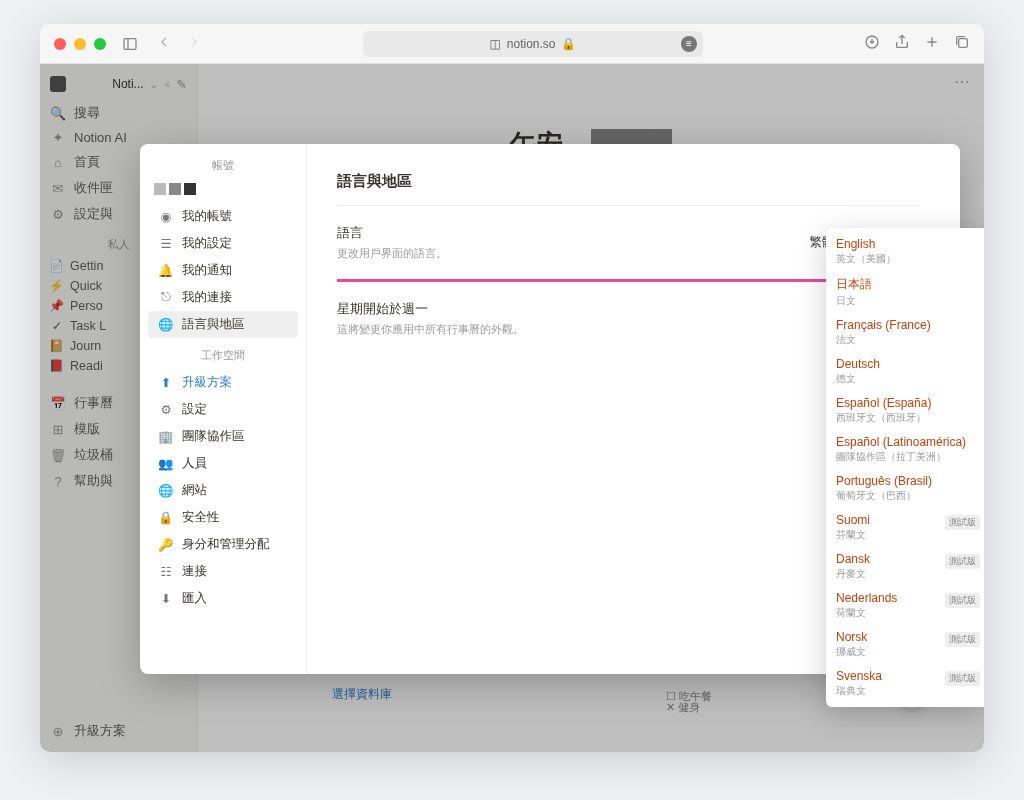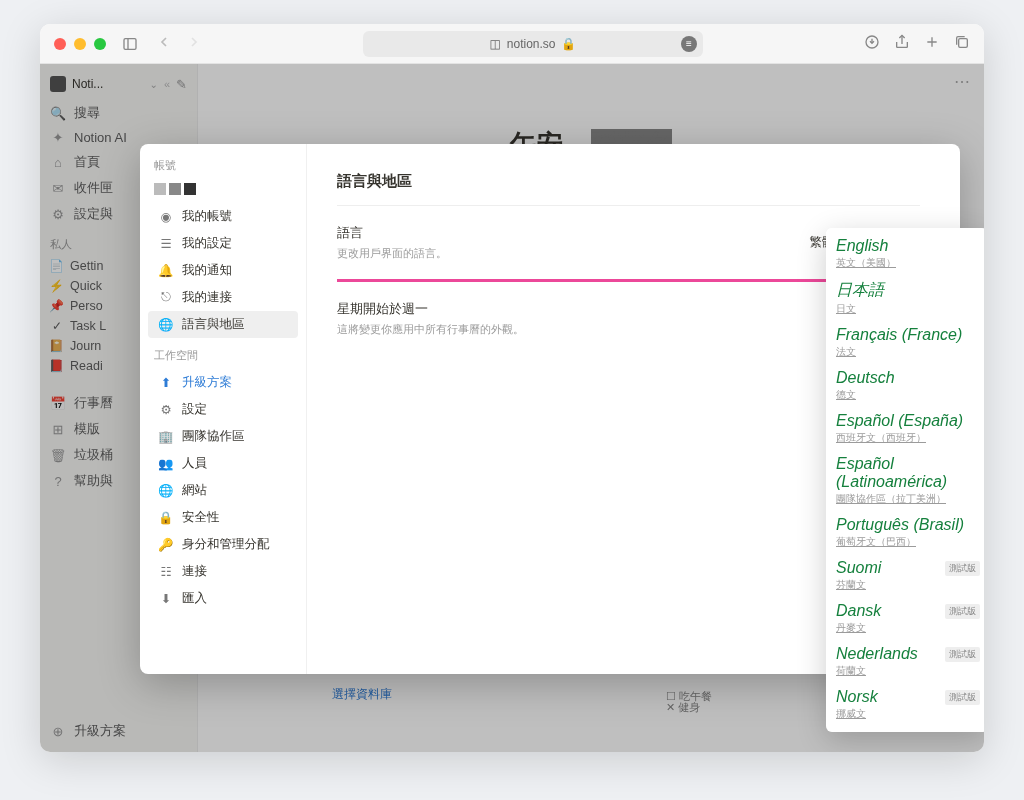--- a/index.html
+++ b/index.html
@@ -15,53 +15,53 @@
 .tb-nav { margin-left: 10px; color: #bbb; display:flex; gap:14px; align-items:center; }
 .addrbar { flex: 1; display: flex; justify-content: center; }
 .addr { background: #e9e9e9; border-radius: 6px; height: 26px; display: flex; align-items: center; padding: 0 16px; color: #666; font-size: 12px; gap: 6px; min-width: 340px; justify-content:center; position:relative; }
 .addr .reader { position:absolute; right:6px; width:16px; height:16px; background:#777; border-radius:50%; display:flex; align-items:center; justify-content:center; color:#fff; font-size:10px;}
 .tb-right { display: flex; gap: 14px; color: #888; align-items:center; }
 .tb-right svg, .tb-sidebar-icon svg, .tb-nav svg { width:16px; height:16px; }
 .app { position: absolute; top: 40px; left:0; right:0; bottom:0; display:flex; }
 .sidebar { width: 158px; background: #f7f7f5; border-right: 1px solid #ececec; padding: 8px 0; font-size: 13px; color: #5f5f5f; display:flex; flex-direction:column; }
 .ws-ind { display:flex; align-items:center; gap:6px; padding: 4px 10px 8px 10px; }
 .ws-icon { width:16px; height:16px; background:#555; border-radius:3px; }
-.ws-name { font-size:12px; color:#37352f; font-weight:500; flex:1; white-space:nowrap; overflow:hidden; text-overflow:ellipsis;}
+.ws-name { font-size:12px; color:#37352f; font-weight:500; flex:1; white-space:nowrap; overflow:hidden; text-overflow:ellipsis;text-align:right;}
 .ws-chev { color:#aaa; font-size:10px;}
 .sb-item { display:flex; align-items:center; gap:8px; padding: 4px 10px; cursor:pointer; color:#5f5f5f;}
 .sb-item .icn { width:16px; text-align:center; color:#999; }
-.sb-section { font-size:11px; color:#999; padding: 10px 10px 4px 10px; }
+.sb-section { font-size:11px; color:#999; padding: 10px 10px 4px 10px; text-align: center; }
 .sb-page { display:flex; align-items:center; gap:6px; padding:3px 10px; font-size:12.5px; color:#5f5f5f; white-space:nowrap; overflow:hidden;}
 .sb-page .em { width:14px; height:14px; display:inline-flex; align-items:center; justify-content:center; font-size:12px;}
 .sb-bottom { margin-top:auto; }
 .main { flex:1; position:relative; background:#fff; }
 .main-top { display:flex; justify-content:flex-end; padding:8px 14px; color:#aaa;}
 .greeting { text-align:center; font-size:26px; letter-spacing:1px; color:#37352f; margin-top:28px; font-weight:600;}
 .overlay { position:absolute; top:40px; left:0; right:0; bottom:0; background:rgba(0,0,0,0.25); z-index:5;}
 .modal { position:absolute; top:120px; left:100px; width:820px; height:530px; background:#fff; border-radius:8px; box-shadow:0 10px 40px rgba(0,0,0,0.25); z-index:6; display:flex; overflow:visible; }
-.modal-side { width:166px; padding:14px 4px; font-size:12.5px; color:#37352f; overflow:auto;}
+.modal-side { width:166px; padding:14px 4px; font-size:12.5px; color:#37352f; overflow:auto;text-align:center;}
 .ms-title { font-size:11px; color:#999; padding:0 10px 6px 10px;}
 .ms-avatars { display:flex; gap:3px; padding:4px 10px 8px 10px;}
 .ms-av { width:12px; height:12px; background:#aaa; }
 .ms-item { display:flex; align-items:center; gap:8px; padding:5px 10px; cursor:pointer; border-radius:4px; margin:0 4px;}
 .ms-item.active { background:#efefef; font-weight:500;}
 .ms-item .micn { width:16px; height:16px; color:#777; display:flex; align-items:center; justify-content:center;}
 .ms-upgrade { color:#2e7cd6;}
 .modal-main { flex:1; padding:28px 40px 20px 30px; border-left:1px solid #f0f0f0;}
 .mm-title { font-size:15px; font-weight:600; color:#37352f; padding-bottom:14px; border-bottom:1px solid #eee;}
 .setting-row { display:flex; padding:18px 0; border-bottom:3px solid #ec4899;}
 .sr-left { flex:1;}
 .sr-label { font-size:13px; color:#37352f;}
 .sr-desc { font-size:11px; color:#9b9b9b; margin-top:4px;}
 .sr-right { display:flex; align-items:center; gap:6px; font-size:12.5px; color:#37352f; cursor:pointer;}
 .badge { font-size:10px; background:#eee; color:#888; padding:1px 5px; border-radius:3px;}
 .dropdown { position:absolute; top:204px; left:786px; width:162px; background:#fff; border-radius:6px; box-shadow:0 8px 30px rgba(0,0,0,0.2); z-index:10; padding:4px 0; max-height:504px; overflow:auto;}
 .dd-item { padding:5px 10px; cursor:pointer; position:relative;}
-.dd-name { font-size:16px; color:#15803d;font-style:italic;}
-.dd-sub { font-size:10px; color:#9b9b9b; margin-top:1px;text-decoration:underline;}
+.dd-name { font-size:12px; color:#c2410c;}
+.dd-sub { font-size:10px; color:#9b9b9b; margin-top:1px;}
 .dd-badge { position:absolute; right:8px; top:7px; font-size:9px; background:#eee; color:#888; padding:1px 4px; border-radius:2px;}
 .below-chip { position:absolute; top:662px; left:292px; font-size:12px; color:#2e7cd6; z-index:3;}
 .below-small { position:absolute; font-size:11px; color:#888; z-index:3;}
 .plusfab { position:absolute; right:54px; bottom:44px; width:36px; height:36px; background:#fff; border-radius:50%; box-shadow:0 2px 8px rgba(0,0,0,0.2); display:flex; align-items:center; justify-content:center; color:#555; z-index:3;}
 </style>
 </head>
 <body>
 
 <div class="browser">
   <div class="titlebar">

